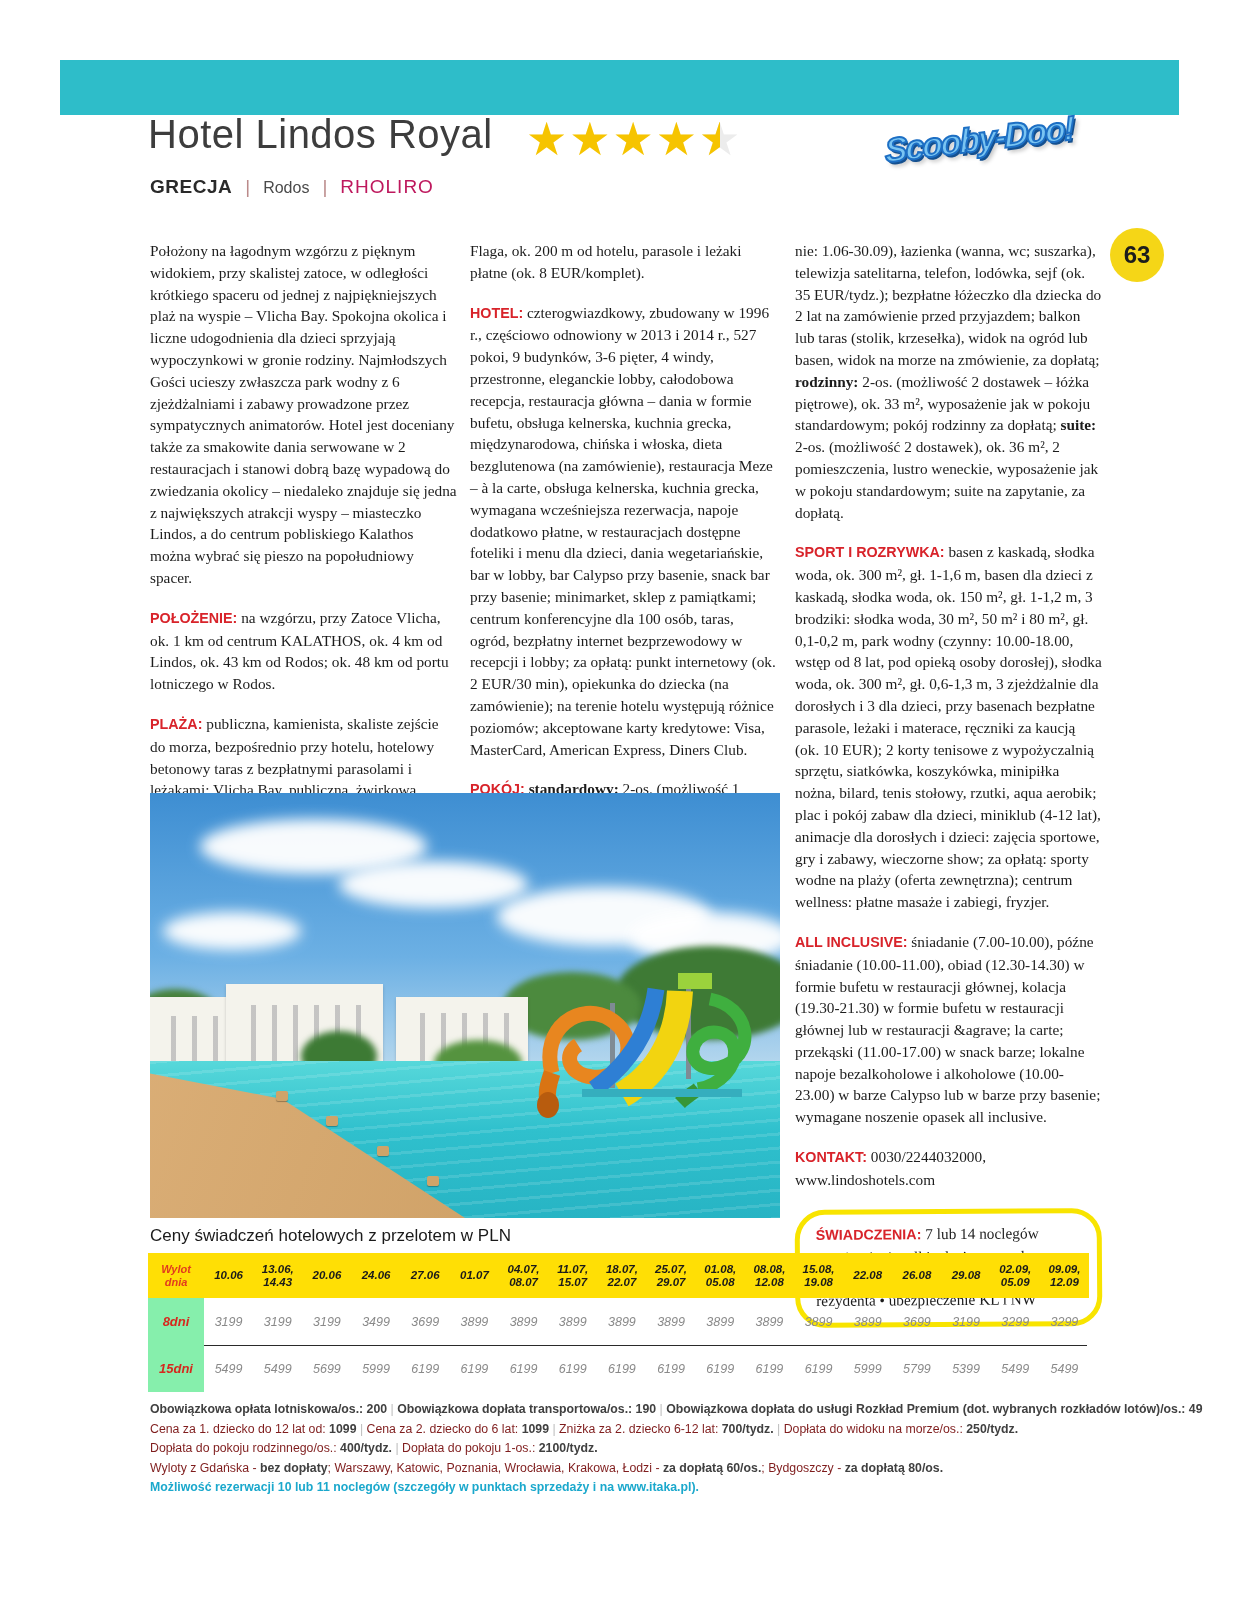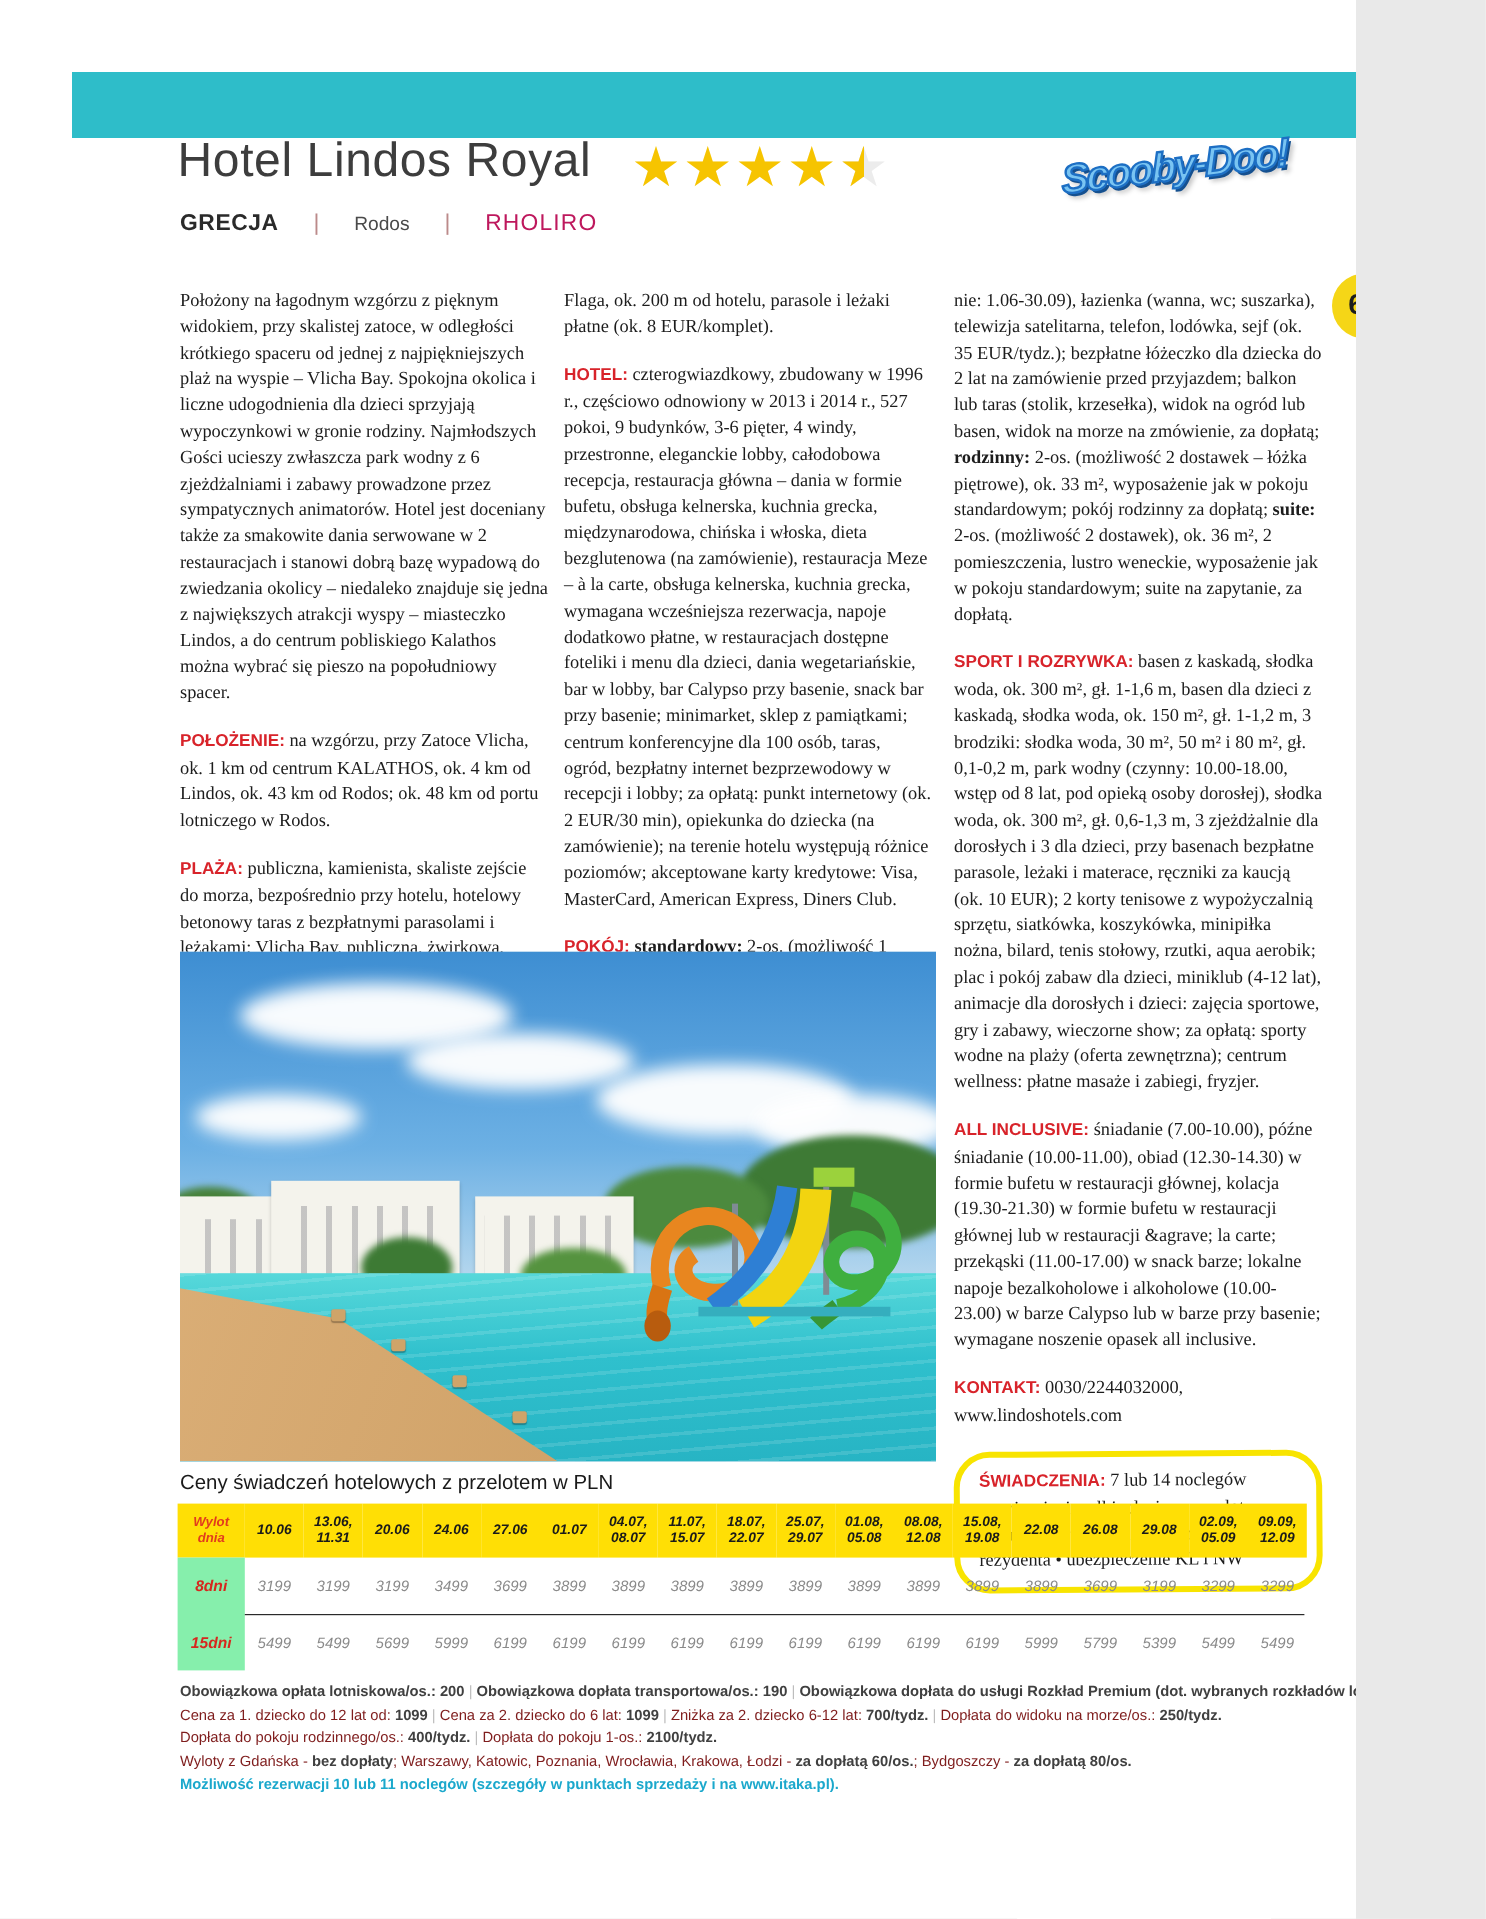--- a/index.html
+++ b/index.html
@@ -1,29 +1,29 @@
 <!DOCTYPE html>
 <html><head>
 <meta charset="utf-8">
 <style>
   html,body{margin:0;padding:0;background:#e9e9e9;}
-  .page{position:relative;width:1130px;height:1599px;background:#ffffff;overflow:hidden;
+  .page{position:relative;width:1238px;height:1599px;background:#ffffff;overflow:hidden;
         font-family:"Liberation Sans",sans-serif;}
   
   .topbar{position:absolute;left:60px;top:60px;width:1119px;height:55px;background:#2ebdc9;}
   .title{position:absolute;left:148px;top:112px;font-size:40px;font-weight:300;color:#3d3d3d;letter-spacing:.5px;}
   .stars{position:absolute;left:526px;top:116px;display:flex;gap:2px;}
   .star{font-size:46px;line-height:1;color:#f6c400;position:relative;}
   .star.half{color:#ececec;}
   .star.half .half-base{color:#ececec;}
   .star.half .half-top{position:absolute;left:0;top:0;width:50%;overflow:hidden;color:#f6c400;}
   .scooby{position:absolute;left:884px;top:118px;width:220px;transform:rotate(-7deg) skewX(-4deg);
           font-size:34px;font-weight:800;font-style:italic;letter-spacing:-2px;color:#79c4f2;
           -webkit-text-stroke:2px #1d6fc4;text-shadow:2px 3px 0 #15508f,4px 5px 4px rgba(0,0,0,.25);}
-  .subtitle{position:absolute;left:150px;top:176px;display:flex;align-items:baseline;gap:29px;text-align:right;}
+  .subtitle{position:absolute;left:150px;top:176px;display:flex;align-items:baseline;gap:13px;text-align:right;}
   .sub-country{font-size:19px;font-weight:bold;color:#2a2a2a;letter-spacing:.5px;}
   .sub-sep{color:#bb8a8a;font-size:19px;}
   .sub-region{font-size:16px;color:#4a4a4a;}
   .sub-code{font-size:19px;color:#be185d;letter-spacing:1px;}
   .badge{position:absolute;left:1110px;top:228px;width:54px;height:54px;border-radius:50%;
          background:#f5d617;display:flex;align-items:center;justify-content:center;
          font-size:24px;font-weight:800;color:#1c1c1c;}
   
   .col{position:absolute;top:240px;width:307px;font-family:"Liberation Serif",serif;
        font-size:15.3px;line-height:21.8px;color:#1c1c1c;}
@@ -164,21 +164,21 @@
     <div class="post" style="left:44%;top:90%;"></div>
   </div>
 
   <div class="ptable-title">Ceny świadczeń hotelowych z przelotem w PLN</div>
   <div class="ptable">
       <div class="prow head">
         <div class="cell corner">Wylot
 dnia</div>
         <div class="cell ">10.06</div>
         <div class="cell ">13.06,
-11.31</div>
+14.43</div>
         <div class="cell ">20.06</div>
         <div class="cell ">24.06</div>
         <div class="cell ">27.06</div>
         <div class="cell ">01.07</div>
         <div class="cell ">04.07,
 08.07</div>
         <div class="cell ">11.07,
 15.07</div>
         <div class="cell ">18.07,
 22.07</div>

